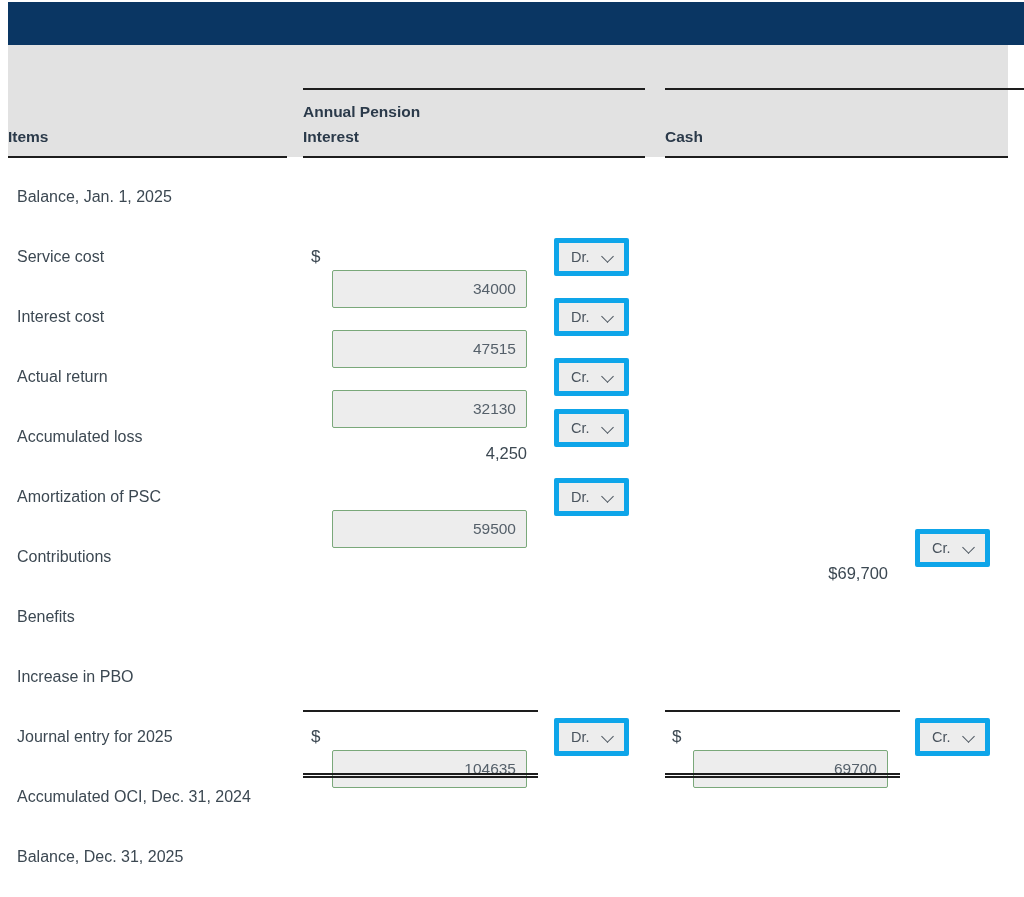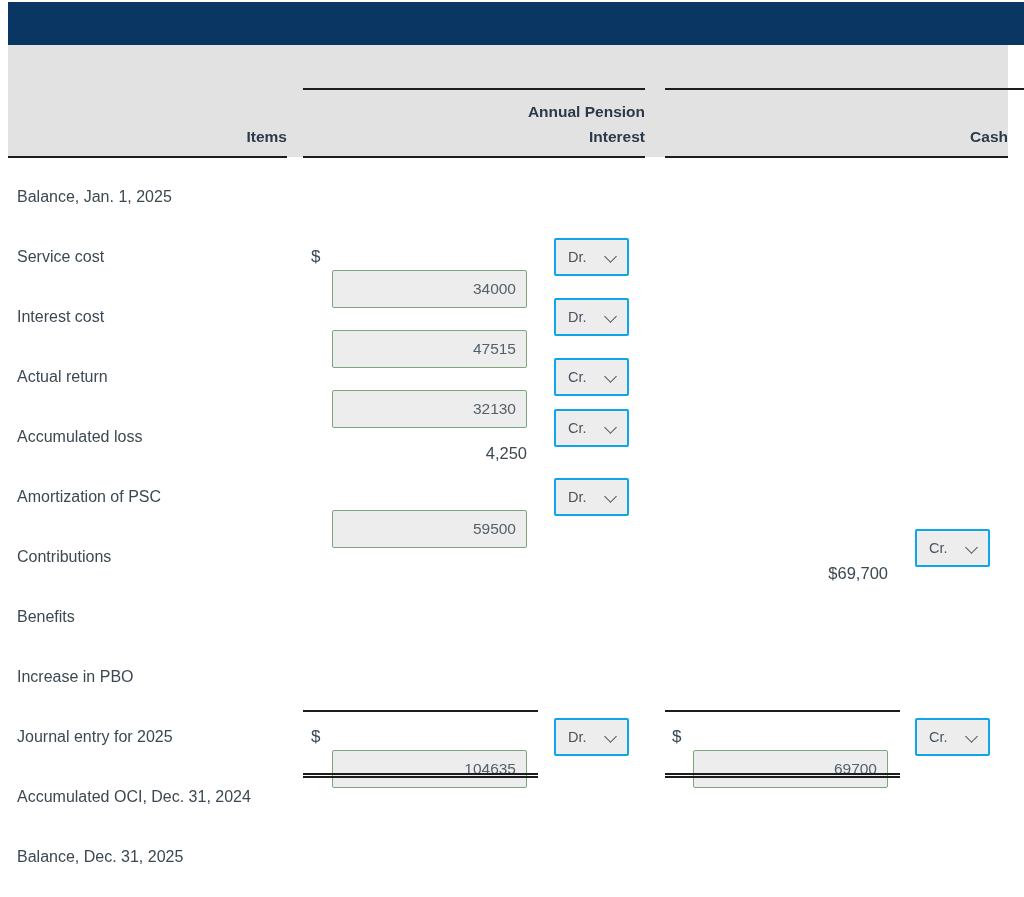--- a/index.html
+++ b/index.html
@@ -33,21 +33,21 @@
     position: absolute;
     left: 8px;
     top: 45px;
     width: 1000px;
     height: 112px;
     background: #e2e2e2;
   }
 
   .hdr-cell {
     position: absolute;
-    text-align: right;
+    text-align: left;
     font-size: 15.5px;
     font-weight: bold;
     color: #2b3a4a;
     line-height: 25px;
   }
 
   
   .hdr-items {
     left: 8px;
     top: 124px;
@@ -161,21 +161,21 @@
     text-align: right;
     font-size: 16.5px;
     color: #3c4852;
   }
 
   .dr-cr {
     position: absolute;
     width: 75px;
     height: 38px;
     background: #ededed;
-    border: 2px solid #0ea5e9;
+    border: 5px solid #0ea5e9;
     border-radius: 2px;
     display: flex;
     align-items: center;
     justify-content: space-between;
     padding: 0 9px 0 12px;
     font-size: 14.5px;
     color: #4a545e;
     cursor: pointer;
     user-select: none;
   }

